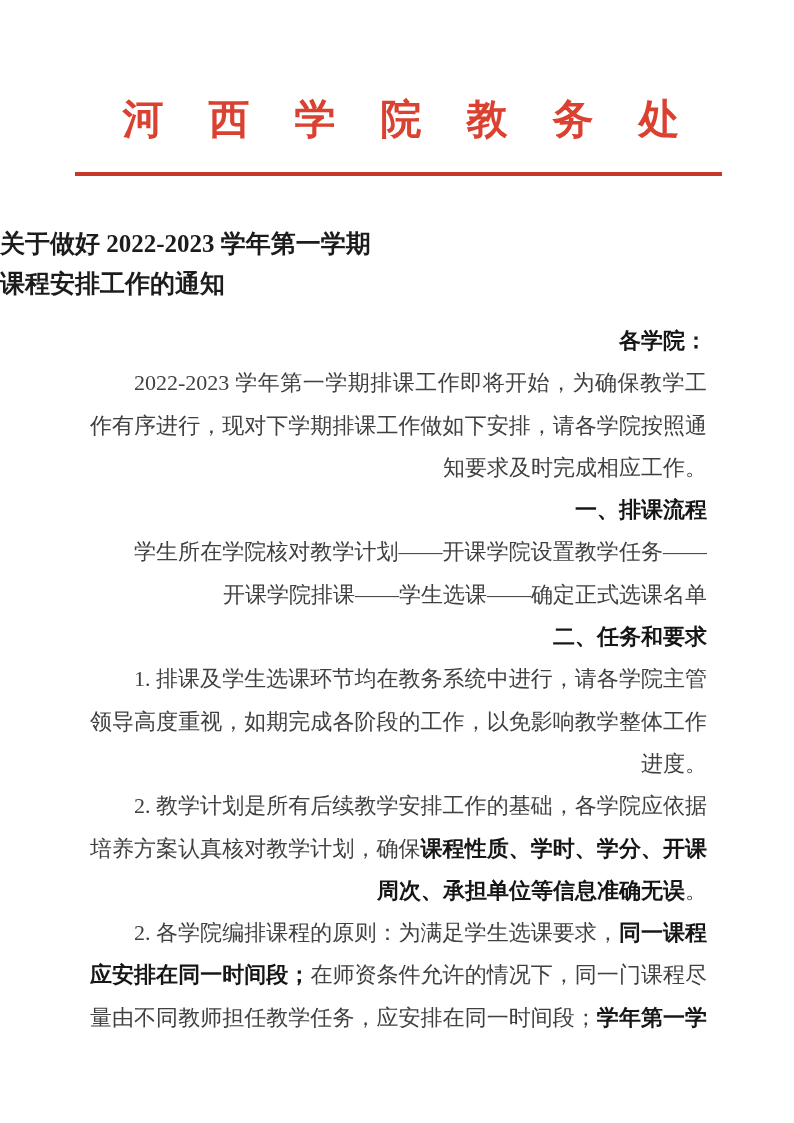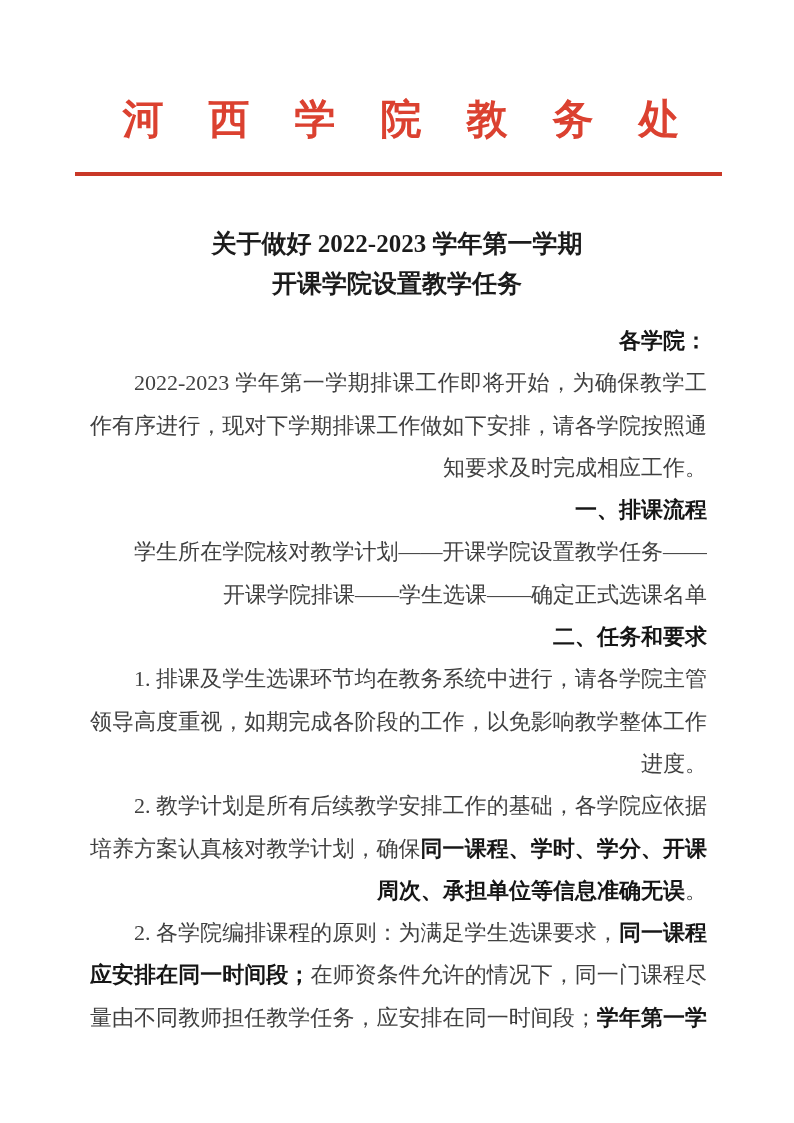--- a/index.html
+++ b/index.html
@@ -38,21 +38,21 @@
     width: 647px;
     height: 4px;
     background: #C93827;
   }
   
   .doc-title {
     position: absolute;
     top: 224px;
     left: 0;
     width: 100%;
-    text-align: center;
+    text-align: left;
     font-size: 25px;
     line-height: 40px;
     font-weight: bold;
     color: #1c1c1c;
     font-family: "Liberation Serif", "DejaVu Serif", serif;
   }
   
   .doc-body {
     position: absolute;
     top: 320px;
@@ -87,36 +87,36 @@
 <body>
 
 <div class="page">
 
   <div class="office-header">河西学院教务处</div>
 
   <div class="red-rule"></div>
 
   <div class="doc-title">
     <div>关于做好 2022-2023 学年第一学期</div>
-    <div>开课学院设置教学任务</div>
+    <div>课程安排工作的通知</div>
   </div>
 
   <div class="doc-body">
       <div class="line"><span class="seg b">各学院：</span></div>
       <div class="line indent justify"><span class="seg">2022-2023 学年第一学期排课工作即将开始，为确保教学工</span></div>
       <div class="line justify"><span class="seg">作有序进行，现对下学期排课工作做如下安排，请各学院按照通</span></div>
       <div class="line"><span class="seg">知要求及时完成相应工作。</span></div>
       <div class="line indent"><span class="seg b">一、排课流程</span></div>
       <div class="line indent justify"><span class="seg">学生所在学院核对教学计划——开课学院设置教学任务——</span></div>
       <div class="line"><span class="seg">开课学院排课——学生选课——确定正式选课名单</span></div>
       <div class="line indent"><span class="seg b">二、任务和要求</span></div>
       <div class="line indent justify"><span class="seg">1. 排课及学生选课环节均在教务系统中进行，请各学院主管</span></div>
       <div class="line justify"><span class="seg">领导高度重视，如期完成各阶段的工作，以免影响教学整体工作</span></div>
       <div class="line"><span class="seg">进度。</span></div>
       <div class="line indent justify"><span class="seg">2. 教学计划是所有后续教学安排工作的基础，各学院应依据</span></div>
-      <div class="line justify"><span class="seg">培养方案认真核对教学计划，确保</span><span class="seg b">同一课程、学时、学分、开课</span></div>
+      <div class="line justify"><span class="seg">培养方案认真核对教学计划，确保</span><span class="seg b">课程性质、学时、学分、开课</span></div>
       <div class="line"><span class="seg b">周次、承担单位等信息准确无误</span><span class="seg">。</span></div>
       <div class="line indent justify"><span class="seg">2. 各学院编排课程的原则：为满足学生选课要求，</span><span class="seg b">同一课程</span></div>
       <div class="line justify"><span class="seg b">应安排在同一时间段；</span><span class="seg">在师资条件允许的情况下，同一门课程尽</span></div>
       <div class="line justify"><span class="seg">量由不同教师担任教学任务，应安排在同一时间段；</span><span class="seg b">学年第一学期</span></div>
     </div>
 
 </div>
 
 </body></html>

